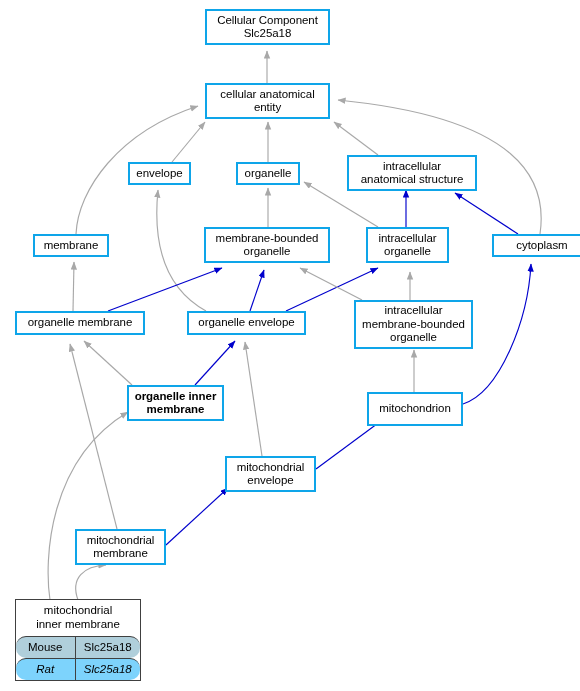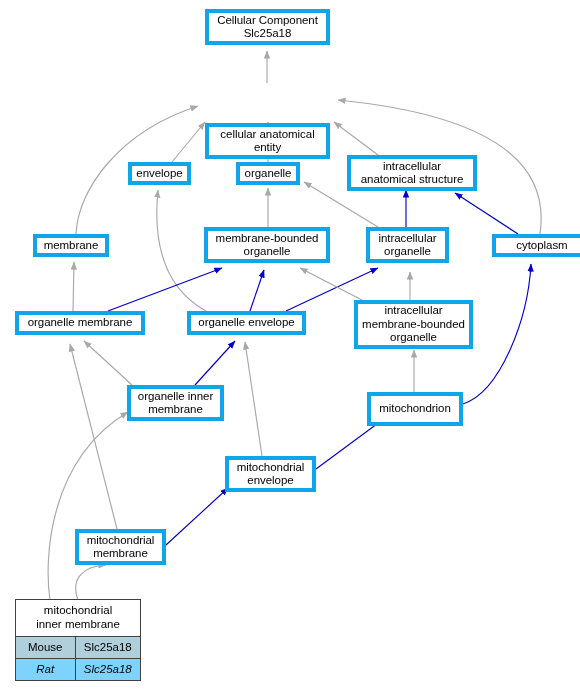--- a/index.html
+++ b/index.html
@@ -21,21 +21,21 @@
   #edges {
     position: absolute;
     left: 0;
     top: 0;
     width: 580px;
     height: 691px;
   }
   .node {
     position: absolute;
     box-sizing: border-box;
-    border: 4px solid #0ea5e9;
+    border: 2px solid #0ea5e9;
     background: #ffffff;
     color: #000000;
     font-size: 11.5px;
     line-height: 13.5px;
     text-align: center;
     display: flex;
     align-items: center;
     justify-content: center;
     z-index: 5;
     white-space: pre-line;
@@ -61,20 +61,21 @@
     line-height: 13.5px;
     text-align: center;
     padding: 4px 2px 5px 2px;
     white-space: pre-line;
     color: #000;
   }
   .nt-row {
     display: flex;
     border-top: 1px solid #404040;
     height: 21px;
+    border-radius: 10px;
   }
   .nt-cell {
     font-size: 11.5px;
     line-height: 20px;
     text-align: center;
     color: #000;
     box-sizing: border-box;
     overflow: hidden;
   }
   .nt-cell.left {
@@ -158,21 +159,21 @@
 
       <path d="M50,600 C44,560 48,460 128,412" stroke="#a8a8a8" marker-end="url(#arrGray)"></path>
     </g>
   </svg>
 
   <div class="node" style="left:205px; top:9px; width:125px; height:36px;">
     <span class="node-label">Cellular Component
 Slc25a18</span>
   </div>
 
-  <div class="node" style="left:205px; top:83px; width:125px; height:36px;margin-top:40px;">
+  <div class="node" style="left:205px; top:83px; width:125px; height:36px;">
     <span class="node-label">cellular anatomical
 entity</span>
   </div>
 
   <div class="node" style="left:128px; top:162px; width:63px; height:23px;">
     <span class="node-label">envelope</span>
   </div>
 
   <div class="node" style="left:236px; top:162px; width:64px; height:23px;">
     <span class="node-label">organelle</span>
@@ -208,21 +209,21 @@
   <div class="node" style="left:15px; top:311px; width:130px; height:24px;">
     <span class="node-label">organelle membrane</span>
   </div>
 
   <div class="node" style="left:354px; top:300px; width:119px; height:49px;">
     <span class="node-label">intracellular
 membrane-bounded
 organelle</span>
   </div>
 
-  <div class="node" style="left:127px; top:385px; width:97px; height:36px;">
+  <div class="node" style="left:127px; top:385px; width:97px; height:36px;font-weight:bold;">
     <span class="node-label">organelle inner
 membrane</span>
   </div>
 
   <div class="node" style="left:367px; top:392px; width:96px; height:34px;">
     <span class="node-label">mitochondrion</span>
   </div>
 
   <div class="node" style="left:225px; top:456px; width:91px; height:36px;">
     <span class="node-label">mitochondrial

